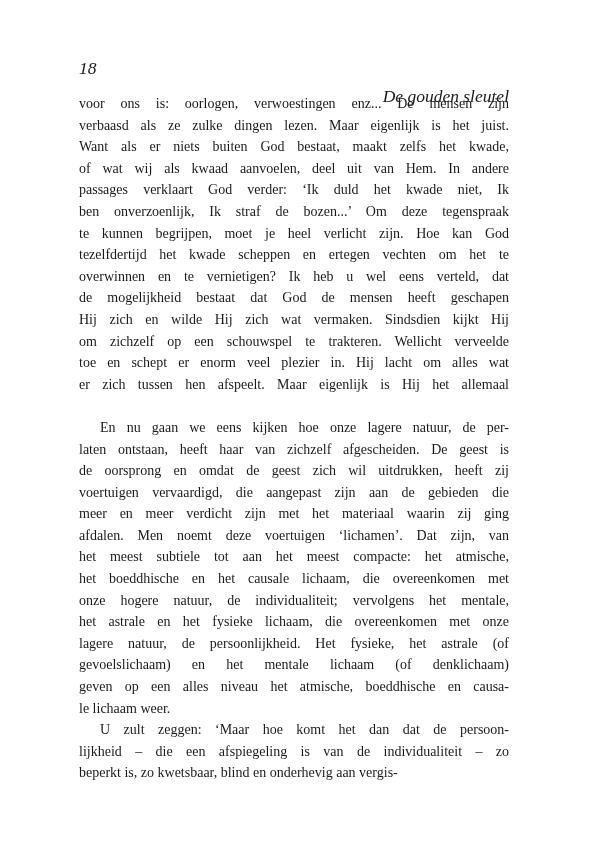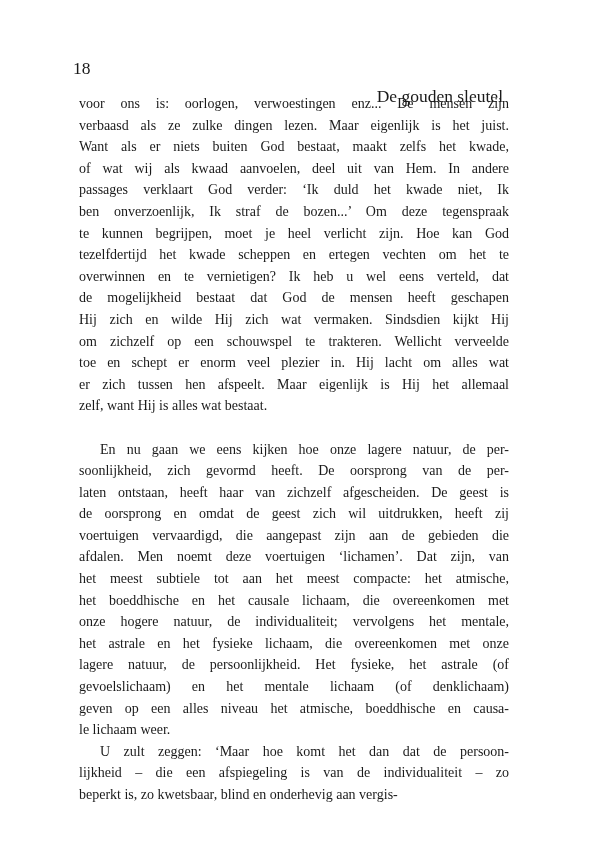--- a/index.html
+++ b/index.html
@@ -1,19 +1,19 @@
 <!DOCTYPE html>
 <html><head>
 <meta charset="utf-8">
 <style>
   html, body { margin: 0; padding: 0; background: #ffffff; }
   body { width: 600px; height: 850px; position: relative; overflow: hidden;
          font-family: "Liberation Serif", "DejaVu Serif", serif; color: #1a1a1a; }
-  .header { position: absolute; top: 58px; left: 73px; width: 430px; height: 24px;
-            font-size: 17.5px; }
+  .header { position: absolute; top: 58px; left: 79px; width: 430px; height: 24px;
+            font-style: italic; font-size: 17.5px; }
   .header .page-num { position: absolute; left: 0; top: 0; }
   .header .running-title { position: absolute; right: 0; top: 0; margin-top: 28px; }
   .body-text { position: absolute; top: 93px; left: 79px; width: 430px; font-size: 14px; }
   .line { display: block; height: 21.6px; line-height: 21.6px; text-align: justify;
           text-align-last: justify; white-space: nowrap; overflow: visible; }
   .line.last { text-align-last: left; }
   .line.indent { text-indent: 21px; }
   .gap { height: 21.6px; }
 </style>
 </head>
@@ -33,29 +33,28 @@
       <span class="line">passages verklaart God verder: ‘Ik duld het kwade niet, Ik</span>
       <span class="line">ben onverzoenlijk, Ik straf de bozen...’ Om deze tegenspraak</span>
       <span class="line">te kunnen begrijpen, moet je heel verlicht zijn. Hoe kan God</span>
       <span class="line">tezelfdertijd het kwade scheppen en ertegen vechten om het te</span>
       <span class="line">overwinnen en te vernietigen? Ik heb u wel eens verteld, dat</span>
       <span class="line">de mogelijkheid bestaat dat God de mensen heeft geschapen</span>
       <span class="line">Hij zich en wilde Hij zich wat vermaken. Sindsdien kijkt Hij</span>
       <span class="line">om zichzelf op een schouwspel te trakteren. Wellicht verveelde</span>
       <span class="line">toe en schept er enorm veel plezier in. Hij lacht om alles wat</span>
       <span class="line">er zich tussen hen afspeelt. Maar eigenlijk is Hij het allemaal</span>
-      <span class="line last">zelf, want Hij is alles wat bestaat.</span>
     </div>
     <div class="gap"></div>
     <div>
       <span class="line indent">En nu gaan we eens kijken hoe onze lagere natuur, de per-</span>
-      <span class="line">soonlijkheid, zich gevormd heeft. De oorsprong van de per-</span>
       <span class="line">laten ontstaan, heeft haar van zichzelf afgescheiden. De geest is</span>
       <span class="line">de oorsprong en omdat de geest zich wil uitdrukken, heeft zij</span>
       <span class="line">voertuigen vervaardigd, die aangepast zijn aan de gebieden die</span>
+      <span class="line">meer en meer verdicht zijn met het materiaal waarin zij ging</span>
       <span class="line">afdalen. Men noemt deze voertuigen ‘lichamen’. Dat zijn, van</span>
       <span class="line">het meest subtiele tot aan het meest compacte: het atmische,</span>
       <span class="line">het boeddhische en het causale lichaam, die overeenkomen met</span>
       <span class="line">onze hogere natuur, de individualiteit; vervolgens het mentale,</span>
       <span class="line">het astrale en het fysieke lichaam, die overeenkomen met onze</span>
       <span class="line">lagere natuur, de persoonlijkheid. Het fysieke, het astrale (of</span>
       <span class="line">gevoelslichaam) en het mentale lichaam (of denklichaam)</span>
       <span class="line">geven op een alles niveau het atmische, boeddhische en causa-</span>
       <span class="line last">le lichaam weer.</span>
     </div>

